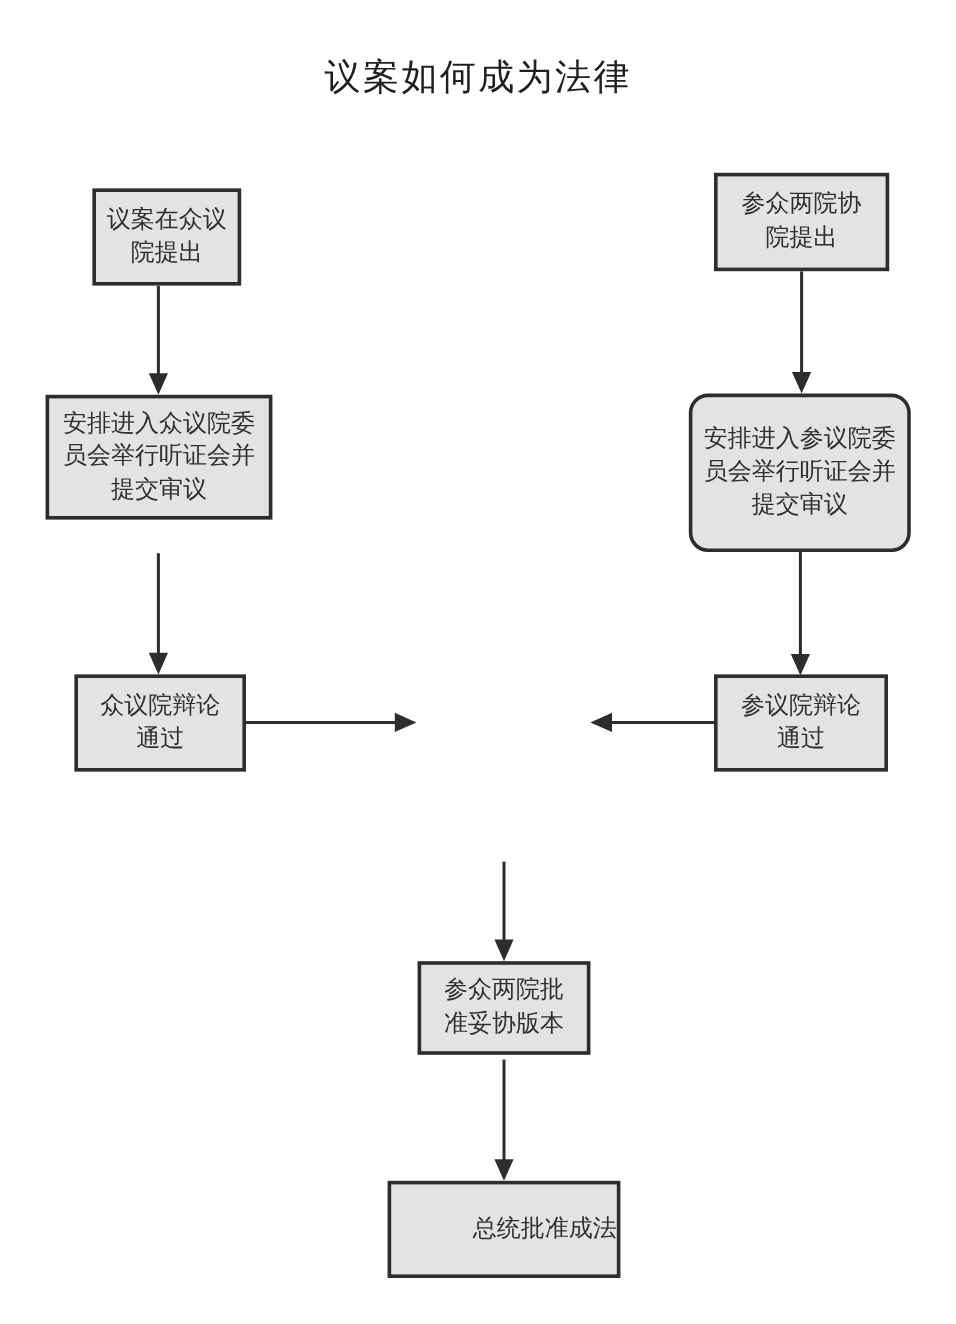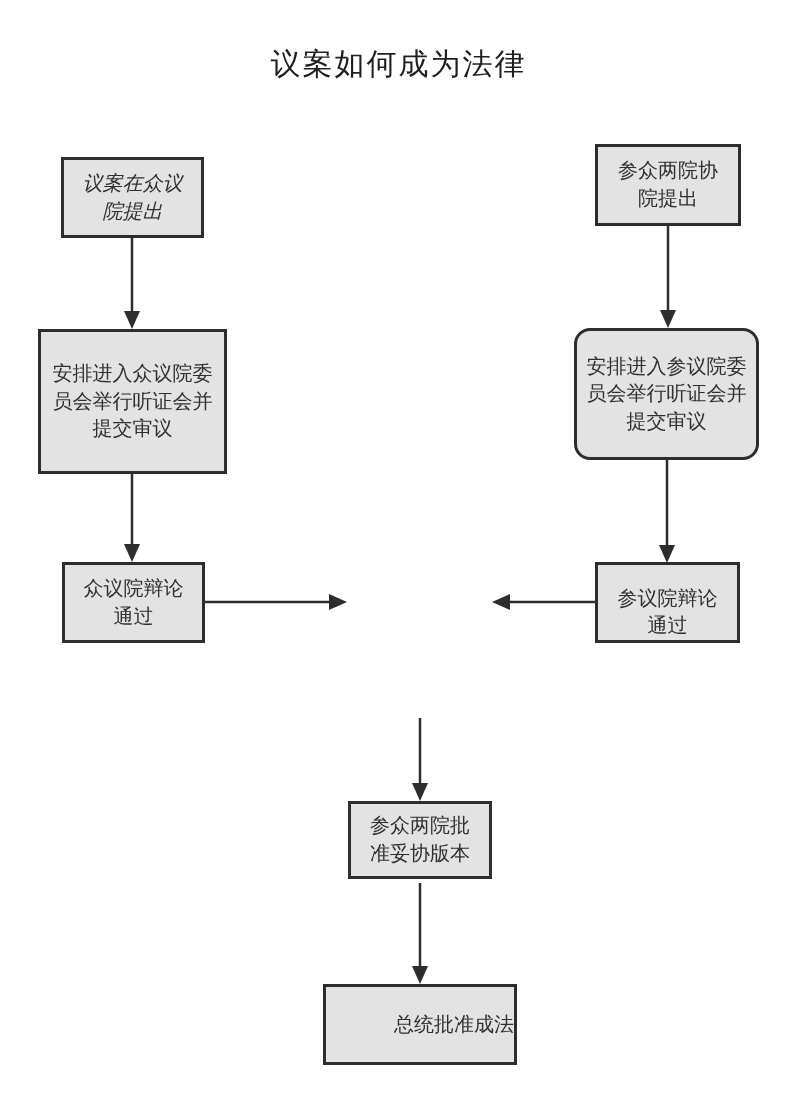--- a/index.html
+++ b/index.html
@@ -47,26 +47,26 @@
   .node .label {
     white-space: pre-line;
   }
   svg.arrows {
     position: absolute;
     left: 0;
     top: 0;
     pointer-events: none;
   }
   
-  .n-house-intro      { left: 61px;  top: 157px; width: 143px; height: 81px; font-style: italic;  }
-  .n-house-committee  { left: 38px;  top: 329px; width: 189px; height: 145px; }
+  .n-house-intro      { left: 77px;  top: 157px; width: 124px; height: 81px;  }
+  .n-house-committee  { left: 38px;  top: 329px; width: 189px; height: 104px; }
   .n-house-debate     { left: 62px;  top: 562px; width: 143px; height: 81px;  }
   .n-senate-intro     { left: 595px; top: 144px; width: 146px; height: 82px;  }
   .n-senate-committee { left: 574px; top: 328px; width: 185px; height: 132px; border-radius: 16px; }
-  .n-senate-debate    { left: 595px; top: 562px; width: 145px; height: 81px; align-items: flex-end;  }
+  .n-senate-debate    { left: 595px; top: 562px; width: 145px; height: 81px;  }
   .n-conference       { left: 347px; top: 485px; width: 145px; height: 233px; }
   .n-approve          { left: 348px; top: 801px; width: 144px; height: 78px;  }
   .n-president        { left: 323px; top: 984px; width: 194px; height: 81px; justify-content: flex-end;  }
 </style>
 </head>
 <body>
 
 <div class="canvas">
 
   <div class="title">议案如何成为法律</div>

